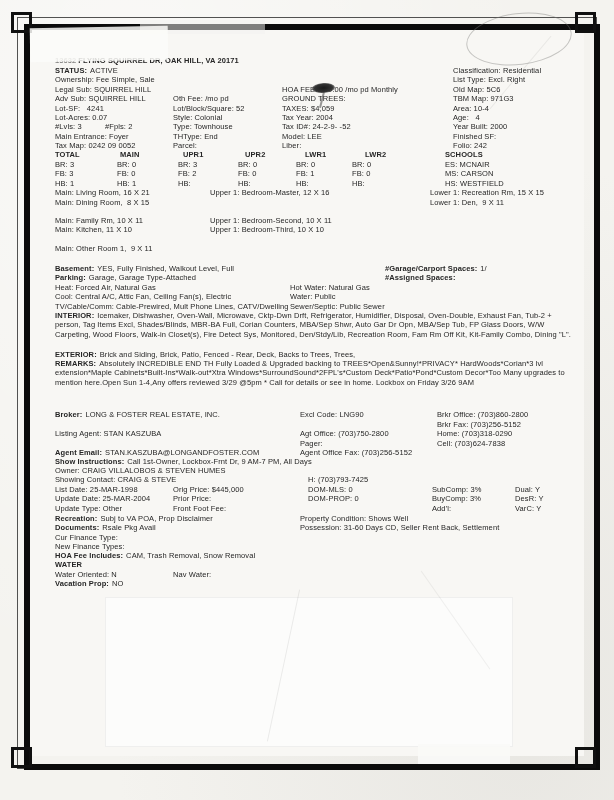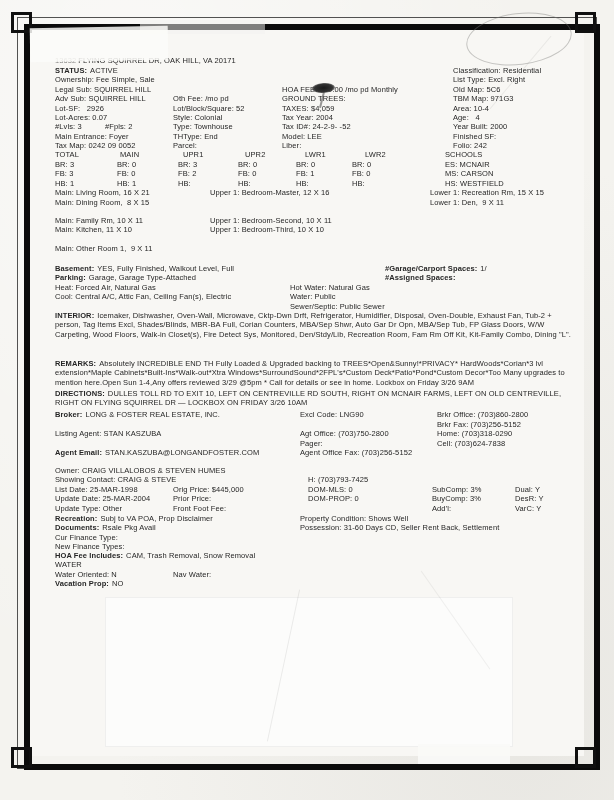--- a/index.html
+++ b/index.html
@@ -9,21 +9,21 @@
         background-image:radial-gradient(ellipse at 20% 10%, rgba(255,255,255,.5), rgba(255,255,255,0) 60%),
                          radial-gradient(ellipse at 85% 90%, rgba(210,208,202,.35), rgba(255,255,255,0) 55%);}
   .paper{position:absolute;left:28px;top:28px;width:556px;height:728px;background:#f8f7f4;}
   
   .frame-thin{position:absolute;left:17px;top:17px;width:578px;height:750px;border:1px solid rgba(40,40,40,.8);}
   .frame-thick{position:absolute;left:24px;top:24px;width:564px;height:734px;border:6px solid #0b0b0b;}
   .corner{position:absolute;width:15px;height:15px;border:3px solid #101010;background:transparent;}
   
   .ln{position:absolute;white-space:pre;font-size:7.5px;line-height:9px;letter-spacing:.1px;}
   .para{position:absolute;font-size:7.5px;line-height:9.4px;letter-spacing:.1px;}
-  .b{font-weight:400;}
+  .b{font-weight:700;}
   .lbl{font-weight:700;margin-right:3px;}
   .faded{opacity:.55;margin-right:2px;}
   
   .scribble{position:absolute;left:312px;top:83px;width:23px;height:10px;border-radius:50%;
             background:radial-gradient(ellipse at center, #1a1a1a 0%, #333 55%, rgba(60,60,60,.55) 75%, rgba(80,80,80,0) 100%);
             transform:rotate(-4deg);}
   .pen-tail{position:absolute;left:321px;top:92px;width:1.5px;height:16px;background:rgba(70,70,70,.55);transform:rotate(14deg);}
   .pencil-circle{position:absolute;left:466px;top:13px;width:104px;height:50px;border:1px solid rgba(120,120,118,.4);
                  border-radius:50%;transform:rotate(-7deg);}
   .tape-a{position:absolute;left:30px;top:27px;width:138px;height:34px;background:rgba(251,251,249,.85);transform:rotate(-1deg);}
@@ -46,21 +46,21 @@
   <div class="corner" style="left:11px;top:12px"></div>
   <div class="corner" style="left:575px;top:12px"></div>
   <div class="corner" style="left:11px;top:747px"></div>
   <div class="corner" style="left:575px;top:747px"></div>
 
   <div class="ln b" style="left:55px;top:56px"><span class="faded">13632</span><span>FLYING SQUIRREL DR, OAK HILL, VA 20171</span></div>
   <div class="ln" style="left:55px;top:65.5px"><b class="lbl">STATUS:</b><span>ACTIVE</span></div>
   <div class="ln" style="left:55px;top:75px">Ownership: Fee Simple, Sale</div>
   <div class="ln" style="left:55px;top:84.5px">Legal Sub: SQUIRREL HILL</div>
   <div class="ln" style="left:55px;top:94px">Adv Sub: SQUIRREL HILL</div>
-  <div class="ln" style="left:55px;top:103.5px">Lot-SF:   2926</div>
+  <div class="ln" style="left:55px;top:103.5px">Lot-SF:   4241</div>
   <div class="ln" style="left:55px;top:113px">Lot-Acres: 0.07</div>
   <div class="ln" style="left:55px;top:122px">#Lvls: 3</div>
   <div class="ln" style="left:105px;top:122px">#Fpls: 2</div>
   <div class="ln" style="left:55px;top:131.5px">Main Entrance: Foyer</div>
   <div class="ln" style="left:55px;top:141px">Tax Map: 0242 09 0052</div>
 
   <div class="ln" style="left:173px;top:94px">Oth Fee: /mo pd</div>
   <div class="ln" style="left:173px;top:103.5px">Lot/Block/Square: 52</div>
   <div class="ln" style="left:173px;top:113px">Style: Colonial</div>
   <div class="ln" style="left:173px;top:122px">Type: Townhouse</div>
@@ -125,42 +125,44 @@
   <div class="ln" style="left:210px;top:188px">Upper 1: Bedroom-Master, 12 X 16</div>
   <div class="ln" style="left:210px;top:215.5px">Upper 1: Bedroom-Second, 10 X 11</div>
   <div class="ln" style="left:210px;top:225px">Upper 1: Bedroom-Third, 10 X 10</div>
   <div class="ln" style="left:430px;top:188px">Lower 1: Recreation Rm, 15 X 15</div>
   <div class="ln" style="left:430px;top:197.5px">Lower 1: Den,  9 X 11</div>
 
   <div class="ln" style="left:55px;top:263.5px"><b class="lbl">Basement:</b><span>YES, Fully Finished, Walkout Level, Full</span></div>
   <div class="ln" style="left:55px;top:273px"><b class="lbl">Parking:</b><span>Garage, Garage Type-Attached</span></div>
   <div class="ln" style="left:55px;top:282.5px">Heat: Forced Air, Natural Gas</div>
   <div class="ln" style="left:55px;top:292px">Cool: Central A/C, Attic Fan, Ceiling Fan(s), Electric</div>
+  <div class="ln" style="left:55px;top:301.5px">TV/Cable/Comm: Cable-Prewired, Mult Phone Lines, CATV/Dwelling</div>
   <div class="ln" style="left:290px;top:282.5px">Hot Water: Natural Gas</div>
   <div class="ln" style="left:290px;top:292px">Water: Public</div>
   <div class="ln" style="left:290px;top:301.5px">Sewer/Septic: Public Sewer</div>
   <div class="ln" style="left:385px;top:263.5px"><b class="lbl">#Garage/Carport Spaces:</b><span>1/</span></div>
   <div class="ln" style="left:385px;top:273px"><b class="lbl">#Assigned Spaces:</b><span></span></div>
 
   <div class="para" style="left:55px;top:311px;width:521px"><b class="lbl">INTERIOR:</b><span>Icemaker, Dishwasher, Oven-Wall, Microwave, Cktp-Dwn Drft, Refrigerator, Humidifier, Disposal, Oven-Double, Exhaust Fan, Tub-2 + person, Tag Items Excl, Shades/Blinds, MBR-BA Full, Corian Counters, MBA/Sep Shwr, Auto Gar Dr Opn, MBA/Sep Tub, FP Glass Doors, W/W Carpeting, Wood Floors, Walk-in Closet(s), Fire Detect Sys, Monitored, Den/Stdy/Lib, Recreation Room, Fam Rm Off Kit, Kit-Family Combo, Dining "L".</span></div>
+  <div class="para" style="left:55px;top:350px;width:521px"><b class="lbl">EXTERIOR:</b><span>Brick and Siding, Brick, Patio, Fenced - Rear, Deck, Backs to Trees, Trees,</span></div>
   <div class="para" style="left:55px;top:359px;width:523px"><b class="lbl">REMARKS:</b><span>Absolutely INCREDIBLE END TH Fully Loaded &amp; Upgraded backing to TREES*Open&amp;Sunny!*PRIVACY* HardWoods*Corian*3 lvl extension*Maple Cabinets*Built-Ins*Walk-out*Xtra Windows*SurroundSound*2FPL's*Custom Deck*Patio*Pond*Custom Decor*Too Many upgrades to mention here.Open Sun 1-4,Any offers reviewed 3/29 @5pm * Call for details or see in home. Lockbox on Friday 3/26 9AM</span></div>
-  <div class="para" style="left:55px;top:389px;width:523px;line-height:9.2px"><b class="lbl">DIRECTIONS:</b><span>DULLES TOLL RD TO EXIT 10, LEFT ON CENTREVILLE RD SOUTH, RIGHT ON MCNAIR FARMS, LEFT ON OLD CENTREVILLE, RIGHT ON FLYING SQUIRREL DR — LOCKBOX ON FRIDAY 3/26 10AM</span></div>
 
   <div class="ln" style="left:55px;top:410px"><b class="lbl">Broker:</b><span>LONG &amp; FOSTER REAL ESTATE, INC.</span></div>
   <div class="ln" style="left:300px;top:410px">Excl Code: LNG90</div>
   <div class="ln" style="left:437px;top:410px">Brkr Office: (703)860-2800</div>
   <div class="ln" style="left:437px;top:419.5px">Brkr Fax: (703)256-5152</div>
   <div class="ln" style="left:55px;top:429px">Listing Agent: STAN KASZUBA</div>
   <div class="ln" style="left:300px;top:429px">Agt Office: (703)750-2800</div>
   <div class="ln" style="left:437px;top:429px">Home: (703)318-0290</div>
   <div class="ln" style="left:300px;top:438.5px">Pager:</div>
   <div class="ln" style="left:437px;top:438.5px">Cell: (703)624-7838</div>
   <div class="ln" style="left:55px;top:447.5px"><b class="lbl">Agent Email:</b><span>STAN.KASZUBA@LONGANDFOSTER.COM</span></div>
   <div class="ln" style="left:300px;top:447.5px">Agent Office Fax: (703)256-5152</div>
 
+  <div class="ln" style="left:55px;top:456.5px"><b class="lbl">Show Instructions:</b><span>Call 1st-Owner, Lockbox-Frnt Dr, 9 AM-7 PM, All Days</span></div>
   <div class="ln" style="left:55px;top:465.5px">Owner: CRAIG VILLALOBOS &amp; STEVEN HUMES</div>
   <div class="ln" style="left:55px;top:475px">Showing Contact: CRAIG &amp; STEVE</div>
   <div class="ln" style="left:308px;top:475px">H: (703)793-7425</div>
 
   <div class="ln" style="left:55px;top:484.5px">List Date: 25-MAR-1998</div>
   <div class="ln" style="left:173px;top:484.5px">Orig Price: $445,000</div>
   <div class="ln" style="left:308px;top:484.5px">DOM-MLS: 0</div>
   <div class="ln" style="left:432px;top:484.5px">SubComp: 3%</div>
   <div class="ln" style="left:515px;top:484.5px">Dual: Y</div>
   <div class="ln" style="left:55px;top:494px">Update Date: 25-MAR-2004</div>

